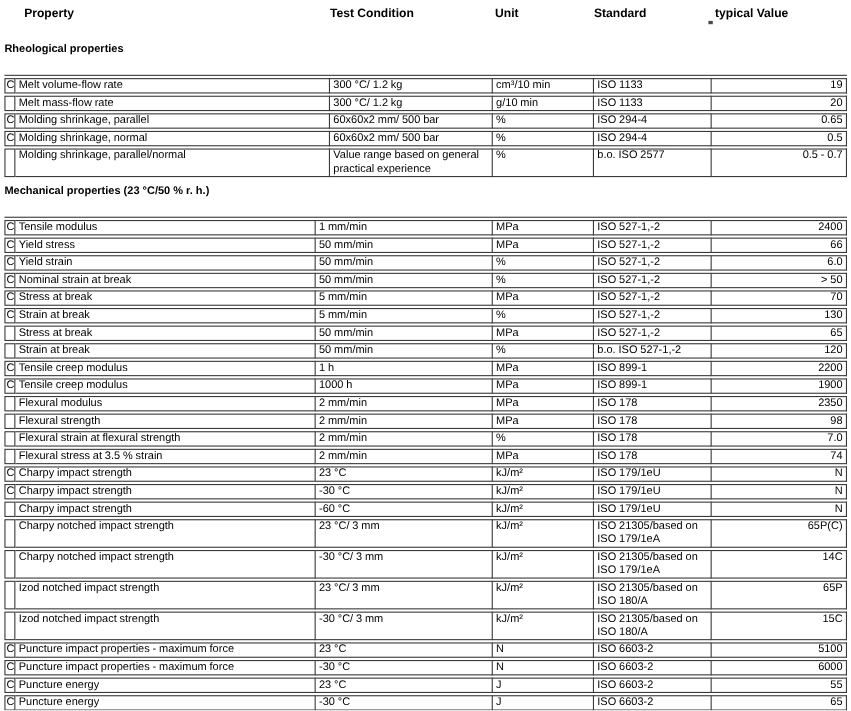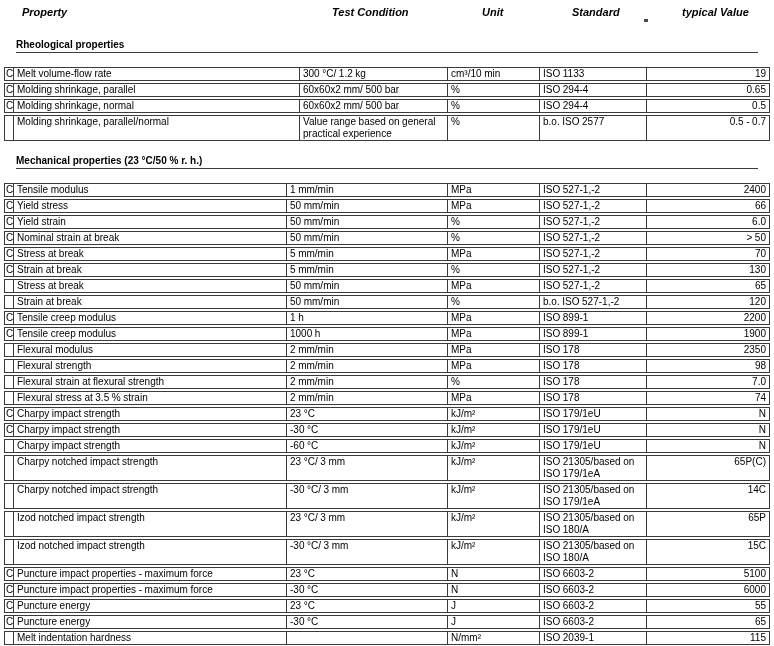--- a/index.html
+++ b/index.html
@@ -23,44 +23,43 @@
     overflow: hidden;
     background: var(--background);
   }
   
   .table-header {
     display: flex;
     font-weight: bold;
     font-size: 11px;
     line-height: 13px;
     padding-top: 2px;
-    font-style: italic;
   }
   .table-header .h-prop { width: 296px; padding-left: 18px; }
-  .table-header .h-cond { width: 150px; margin-left: 32px; }
+  .table-header .h-cond { width: 150px; }
   .table-header .h-unit { width: 90px;  }
   .table-header .h-std  { width: 110px; }
   .table-header .h-val  { flex: 1; }
   .header-dot {
     position: absolute;
     left: 644px;
     top: 19px;
     width: 4px;
     height: 3px;
     background: #4a4a4a;
   }
   
   .section { margin-top: 5px; }
   .section:first-of-type { margin-top: 20px; }
   .section-title {
-    margin: 12px;
+    margin: 0;
     font-size: 10px;
     font-weight: bold;
     line-height: 12px;
-    padding-bottom: 1px;
+    padding-bottom: 17px;
     border-bottom: 1px solid var(--border);
   }
   table.prop-table {
     border-collapse: separate;
     border-spacing: 0 2px;
     table-layout: fixed;
     width: 766px;
     margin-top: 0;
   }
   col.col-c    { width: 10px; }
@@ -119,20 +118,28 @@
       <tbody>
   <tr class="prop-row">
     <td class="c-cell">C</td>
     <td class="prop-cell">Melt volume-flow rate</td>
     <td class="cond-cell">300 °C/ 1.2 kg</td>
     <td class="unit-cell">cm³/10 min</td>
     <td class="std-cell">ISO 1133</td>
     <td class="val-cell">19</td>
   </tr>
 
+  <tr class="prop-row">
+    <td class="c-cell"></td>
+    <td class="prop-cell">Melt mass-flow rate</td>
+    <td class="cond-cell">300 °C/ 1.2 kg</td>
+    <td class="unit-cell">g/10 min</td>
+    <td class="std-cell">ISO 1133</td>
+    <td class="val-cell">20</td>
+  </tr>
 
   <tr class="prop-row">
     <td class="c-cell">C</td>
     <td class="prop-cell">Molding shrinkage, parallel</td>
     <td class="cond-cell">60x60x2 mm/ 500 bar</td>
     <td class="unit-cell">%</td>
     <td class="std-cell">ISO 294-4</td>
     <td class="val-cell">0.65</td>
   </tr>
 

